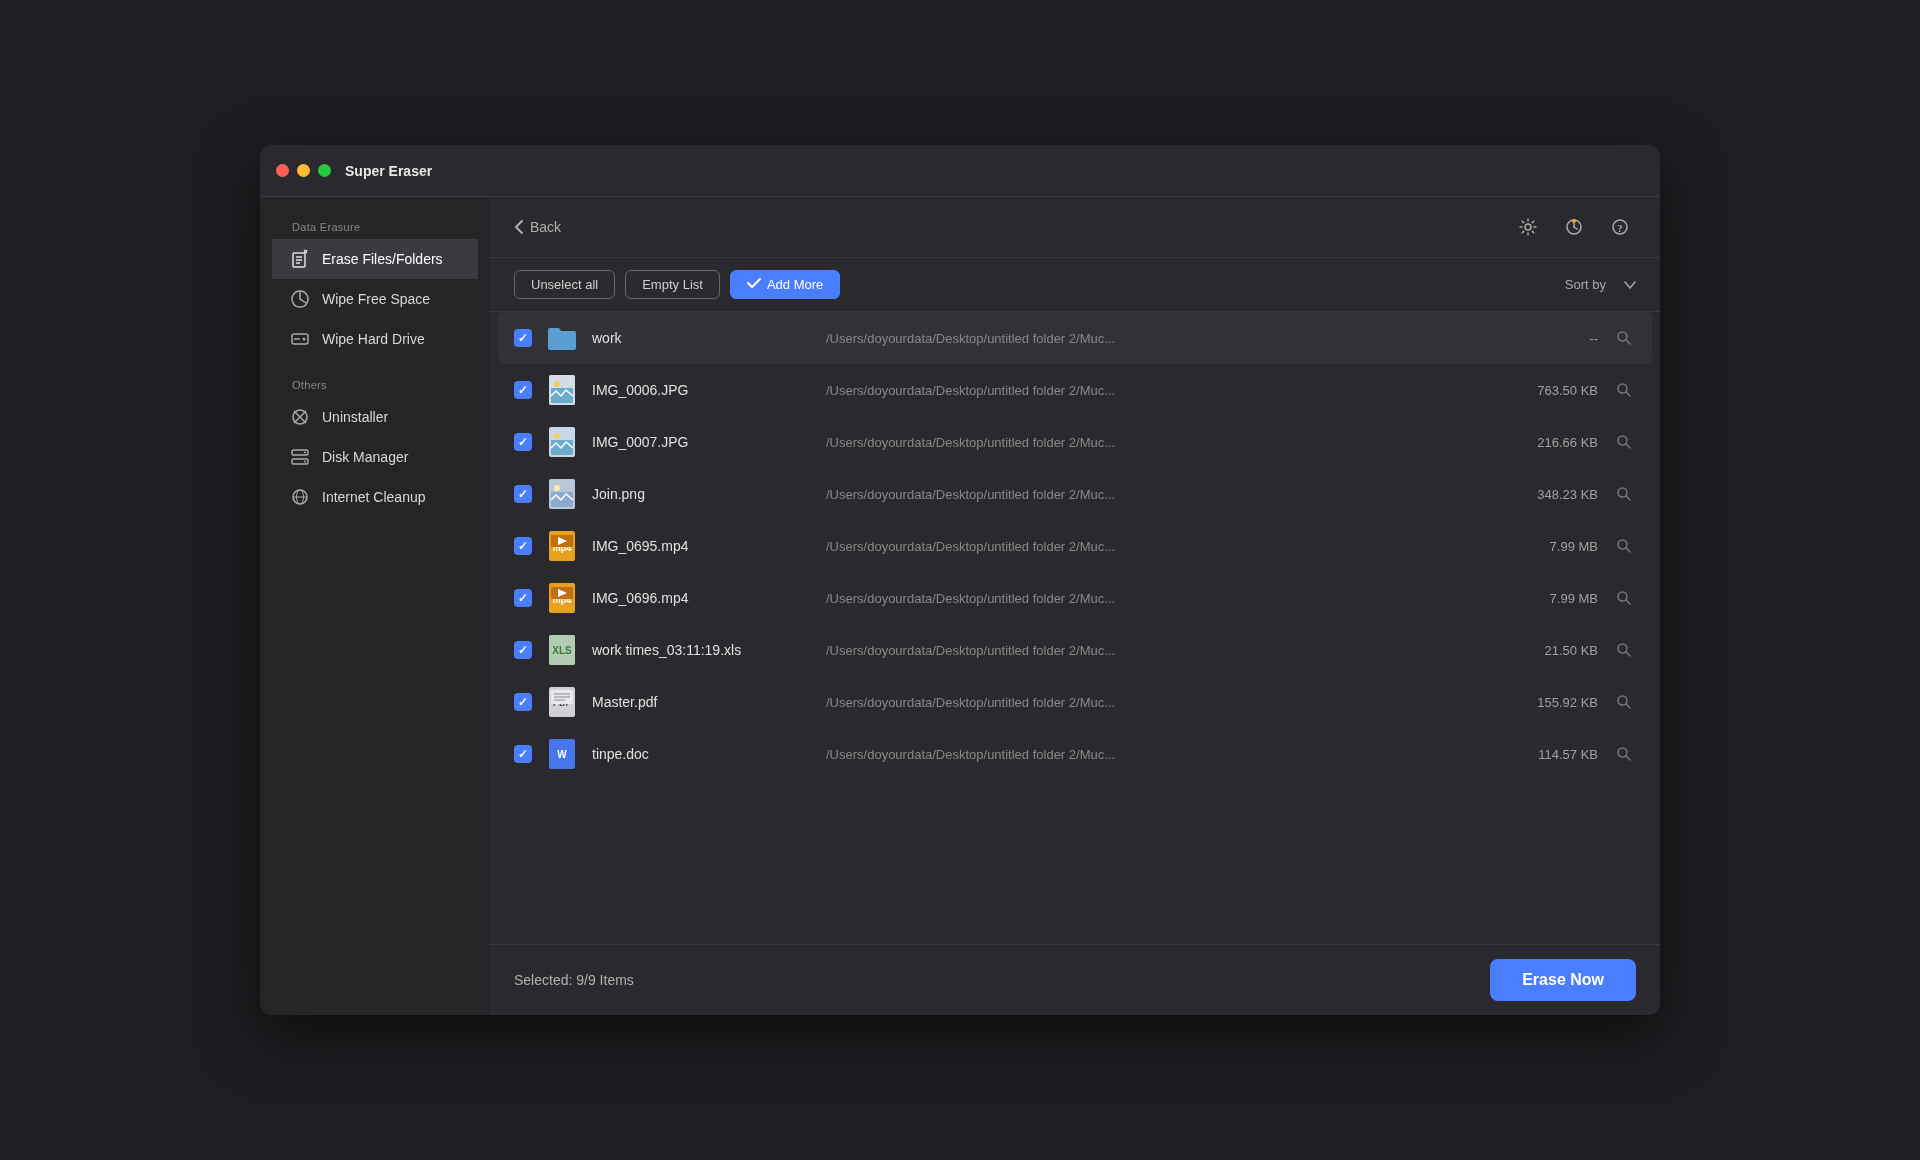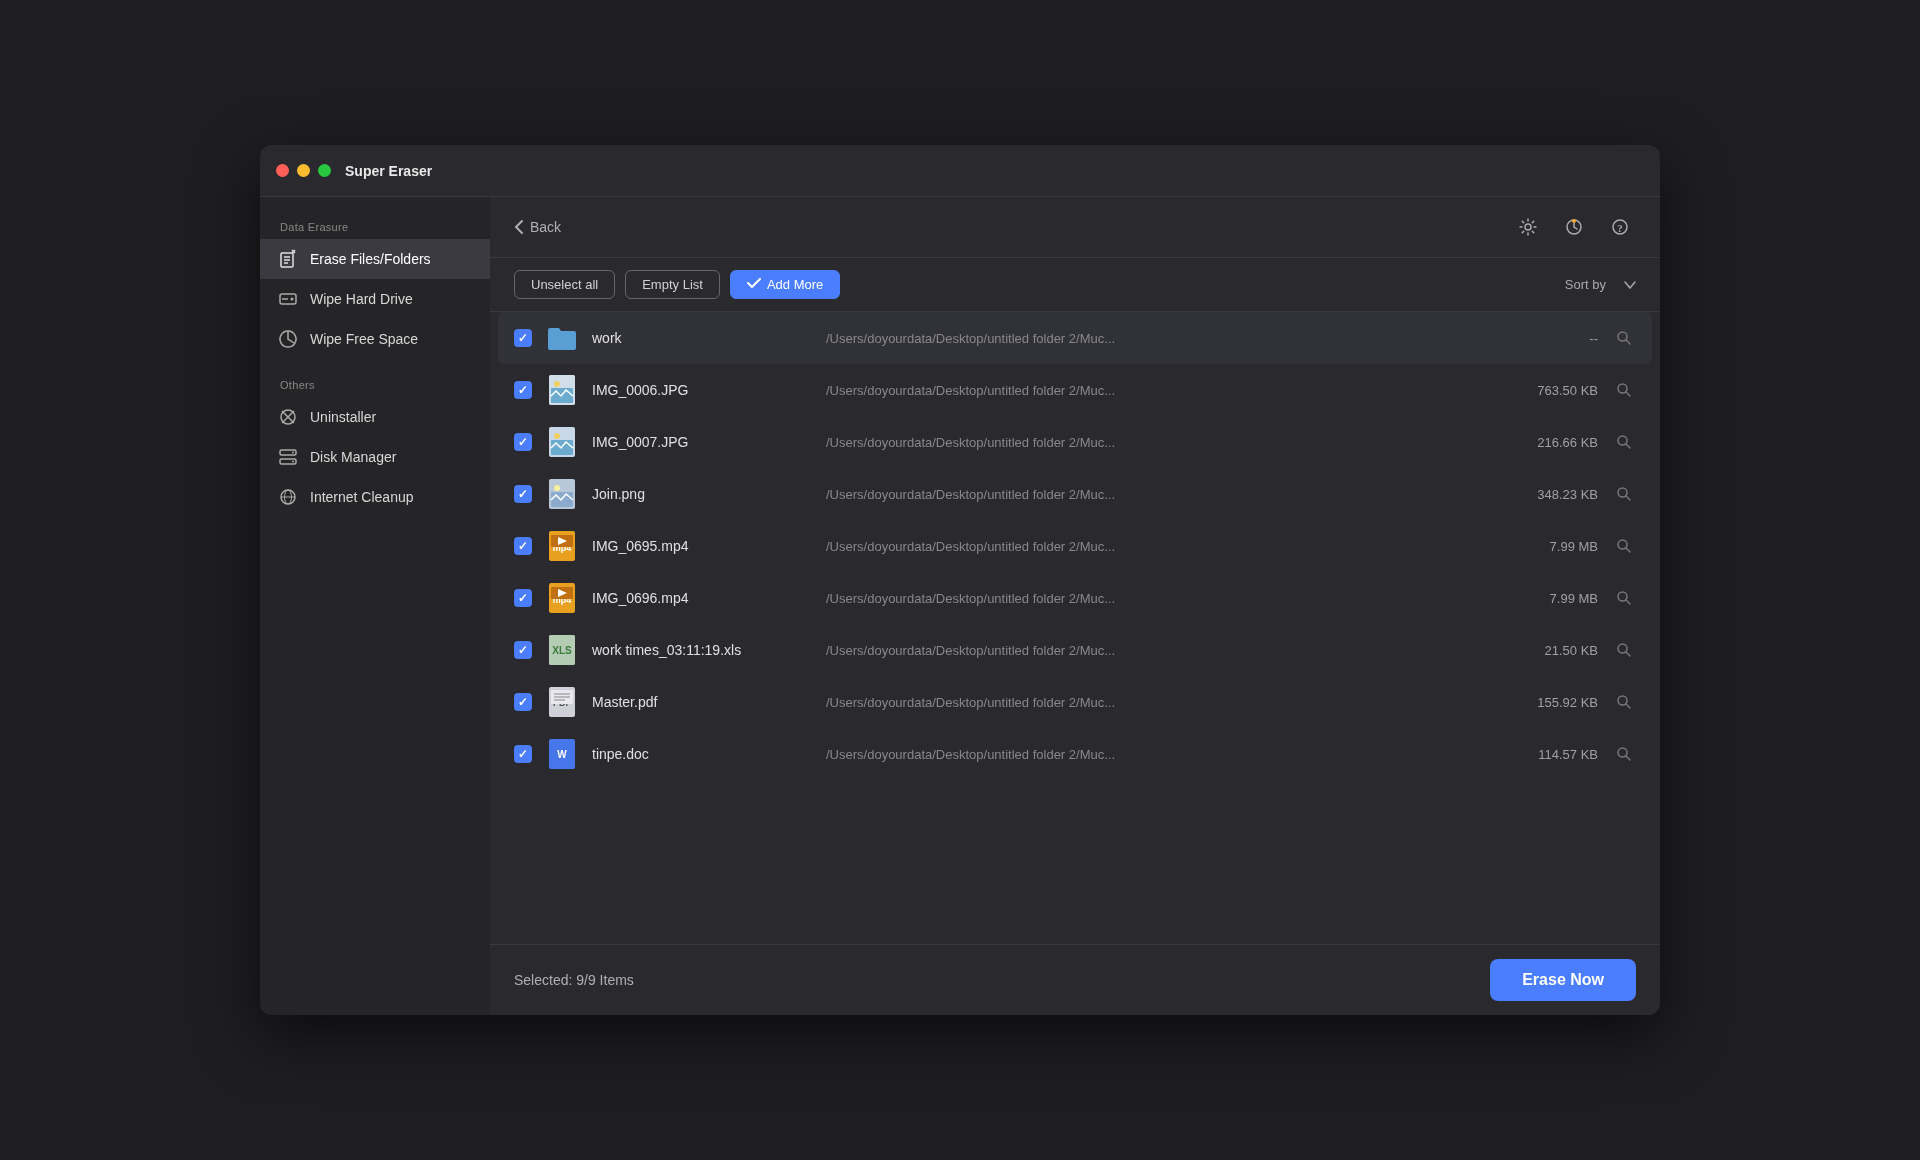--- a/index.html
+++ b/index.html
@@ -54,21 +54,21 @@
     .main-content {
       display: flex;
       flex: 1;
       overflow: hidden;
     }
     .sidebar {
       width: 230px;
       background: #252528;
       display: flex;
       flex-direction: column;
-      padding: 16px 0;
+      padding: 16px 12px;
       flex-shrink: 0;
     }
     .sidebar-section-label {
       font-size: 11px;
       color: #888;
       padding: 8px 20px 6px;
       letter-spacing: 0.3px;
     }
     .sidebar-item {
       display: flex;
@@ -313,36 +313,36 @@
             <line x1="14" y1="1" x2="17" y2="4" stroke="#e0e0e0" stroke-width="1.5"></line>
             <line x1="14" y1="4" x2="17" y2="1" stroke="#e0e0e0" stroke-width="1.5"></line>
           </svg>
         </span>
         <span class="sidebar-item-label">Erase Files/Folders</span>
       </div>
 
       <div class="sidebar-item">
         <span class="sidebar-icon">
           <svg width="20" height="20" viewBox="0 0 20 20" fill="none">
+            <path d="M10 2 A8 8 0 1 1 9.999 2 Z" stroke="#aaa" stroke-width="1.5" fill="none"></path>
+            <path d="M10 2 L10 10 L16 14" stroke="#aaa" stroke-width="1.5" fill="none"></path>
+          </svg>
+        </span>
+        <span class="sidebar-item-label">Wipe Free Space</span>
+      </div>
+
+      <div class="sidebar-item">
+        <span class="sidebar-icon">
+          <svg width="20" height="20" viewBox="0 0 20 20" fill="none">
             <rect x="2" y="5" width="16" height="10" rx="2" stroke="#aaa" stroke-width="1.5" fill="none"></rect>
             <circle cx="14" cy="10" r="1.5" fill="#aaa"></circle>
             <line x1="4" y1="10" x2="10" y2="10" stroke="#aaa" stroke-width="1.5"></line>
           </svg>
         </span>
         <span class="sidebar-item-label">Wipe Hard Drive</span>
-      </div>
-
-      <div class="sidebar-item">
-        <span class="sidebar-icon">
-          <svg width="20" height="20" viewBox="0 0 20 20" fill="none">
-            <path d="M10 2 A8 8 0 1 1 9.999 2 Z" stroke="#aaa" stroke-width="1.5" fill="none"></path>
-            <path d="M10 2 L10 10 L16 14" stroke="#aaa" stroke-width="1.5" fill="none"></path>
-          </svg>
-        </span>
-        <span class="sidebar-item-label">Wipe Free Space</span>
       </div>
 
       <div class="sidebar-section-label" style="margin-top:12px;">Others</div>
 
       <div class="sidebar-item">
         <span class="sidebar-icon">
           <svg width="20" height="20" viewBox="0 0 20 20" fill="none">
             <line x1="4" y1="4" x2="16" y2="16" stroke="#aaa" stroke-width="1.5"></line>
             <line x1="16" y1="4" x2="4" y2="16" stroke="#aaa" stroke-width="1.5"></line>
             <circle cx="10" cy="10" r="7" stroke="#aaa" stroke-width="1.5" fill="none"></circle>

